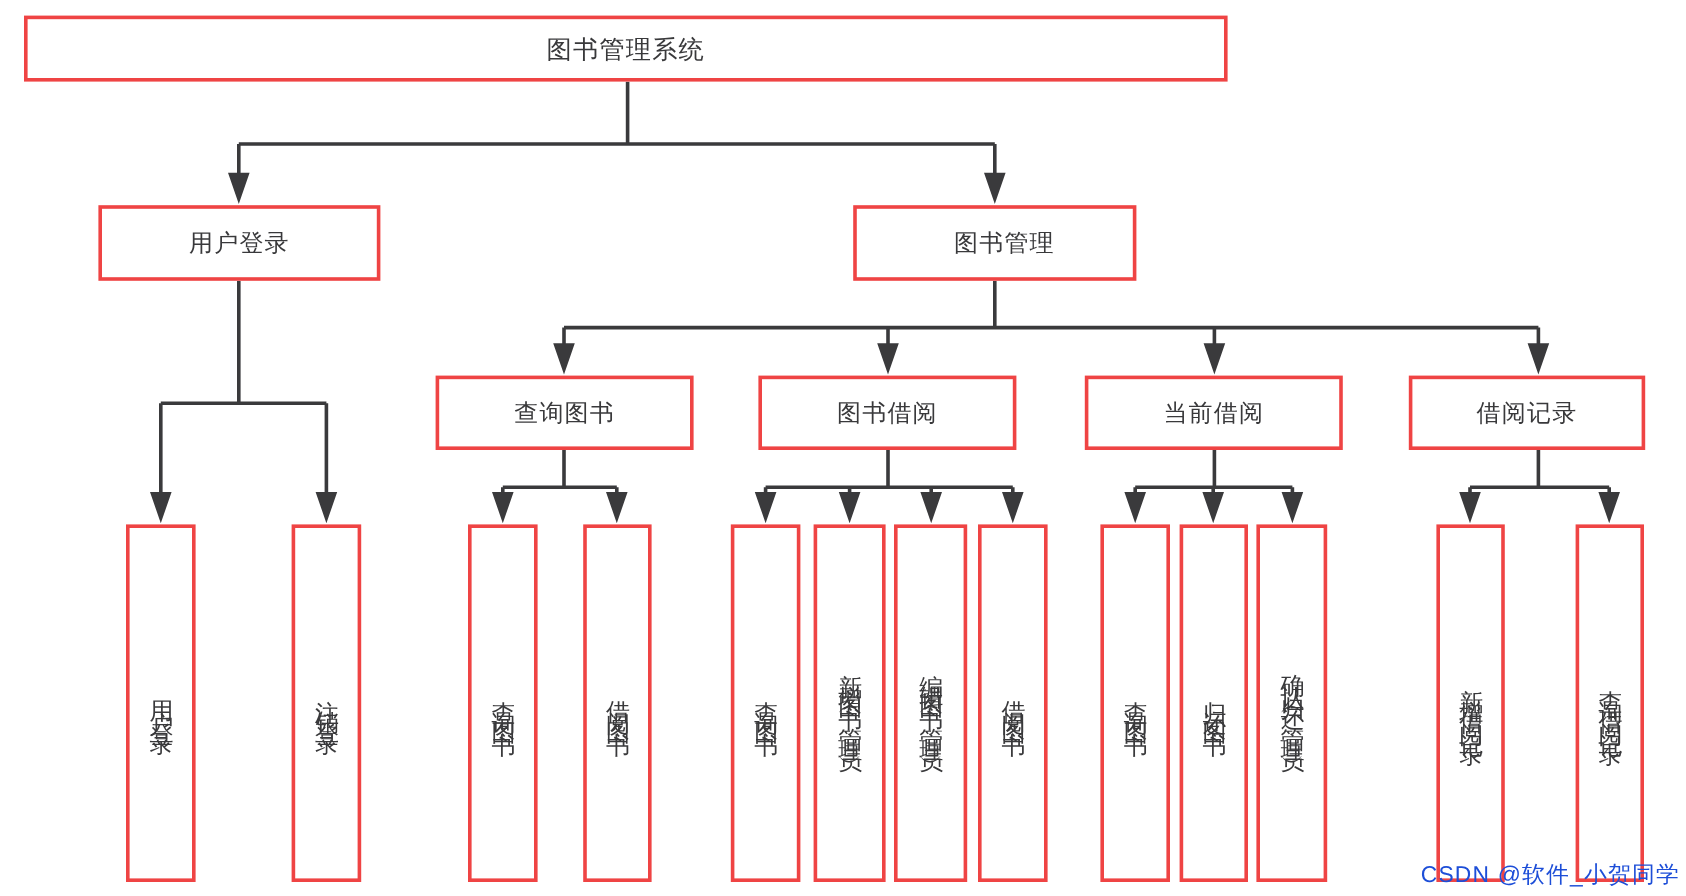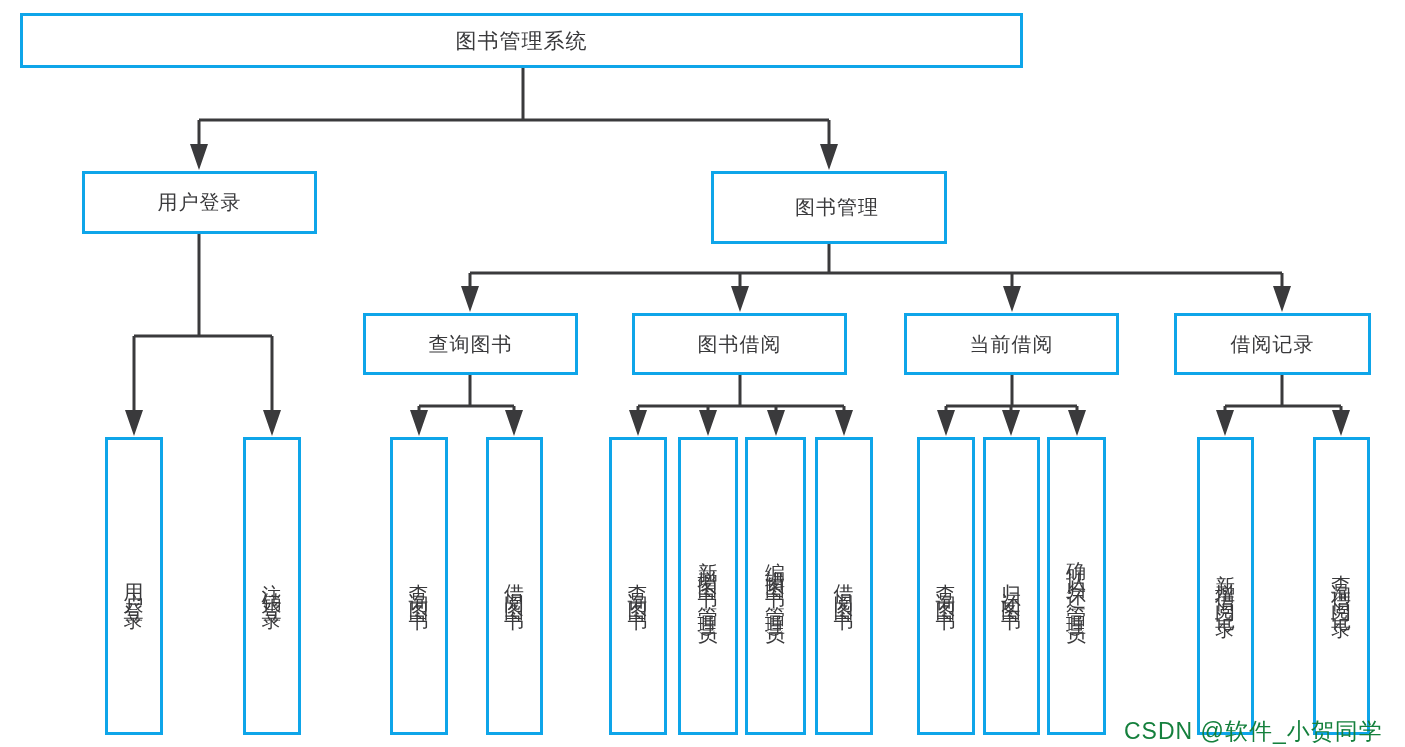--- a/index.html
+++ b/index.html
@@ -13,42 +13,42 @@
   }
   .wires {
     position: absolute;
     left: 0; top: 0;
     width: 1405px; height: 747px;
   }
   .box {
     position: absolute;
     box-sizing: border-box;
     background: #ffffff;
-    border: 3px solid #0ea5e9;
+    border: 3px solid #ef4444;
     display: flex;
     align-items: center;
     justify-content: center;
     color: #39393b;
   }
   .box.h { font-size: 20px; letter-spacing: 1px; }
   .box.h.root { font-size: 21px; }
   .box.v span {
     writing-mode: vertical-rl;
     font-size: 20px;
     letter-spacing: 9px;
     line-height: 1;
     white-space: nowrap;
   }
   .watermark {
     position: absolute;
-    left: 1124px;
+    left: 1184px;
     top: 716px;
-    font-size: 23px;
+    font-size: 19px;
     letter-spacing: 1px;
-    color: #15803d;
+    color: #1d4ed8;
     z-index: 5;
     white-space: nowrap;
   }
 </style>
 </head>
 <body>
 
 <div class="stage">
 
   <svg class="wires" width="1405" height="747" viewBox="0 0 1405 747" xmlns="http://www.w3.org/2000/svg">
@@ -106,21 +106,21 @@
          M1332 410 L1350 410 L1341 436 Z"></path>
   </svg>
 
   <div class="box h root" style="left:20px; top:13px; width:1003px; height:55px;">
     <span>图书管理系统</span>
   </div>
 
   <div class="box h" style="left:82px; top:171px; width:235px; height:63px;">
     <span>用户登录</span>
   </div>
-  <div class="box h" style="left:711px; top:171px; width:236px; height:73px;padding-left:16px;">
+  <div class="box h" style="left:711px; top:171px; width:236px; height:63px;padding-left:16px;">
     <span>图书管理</span>
   </div>
 
   <div class="box h" style="left:363px; top:313px; width:215px; height:62px;">
     <span>查询图书</span>
   </div>
   <div class="box h" style="left:904px; top:313px; width:215px; height:62px;">
     <span>当前借阅</span>
   </div>
   <div class="box h" style="left:632px; top:313px; width:215px; height:62px;">

